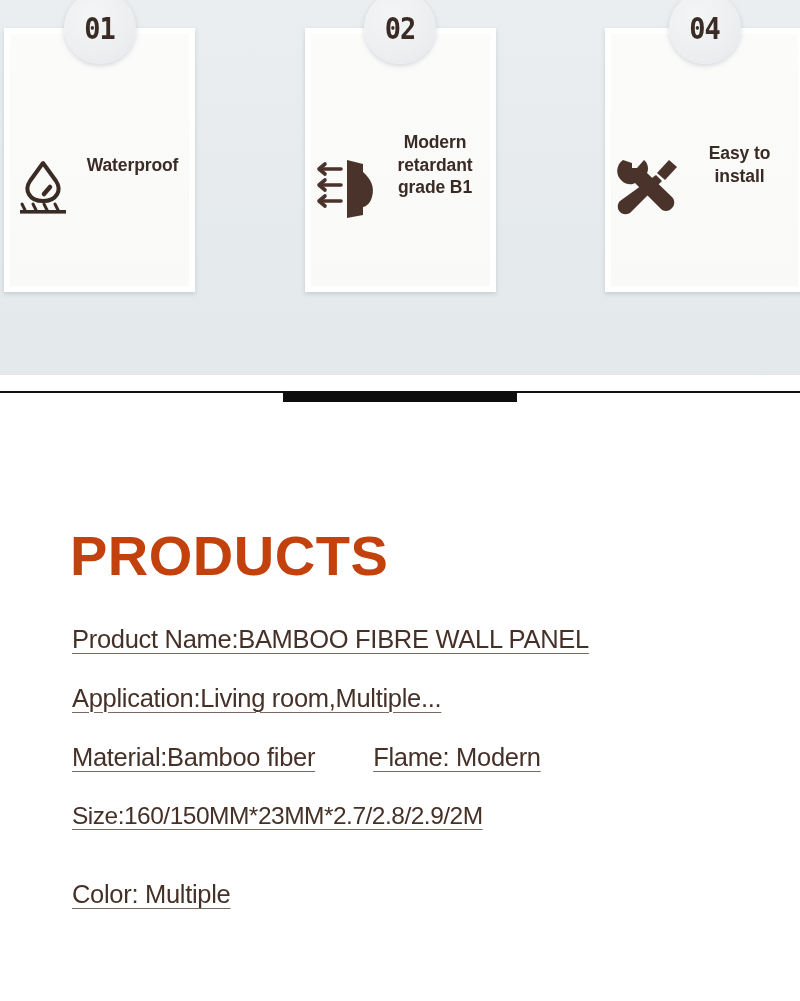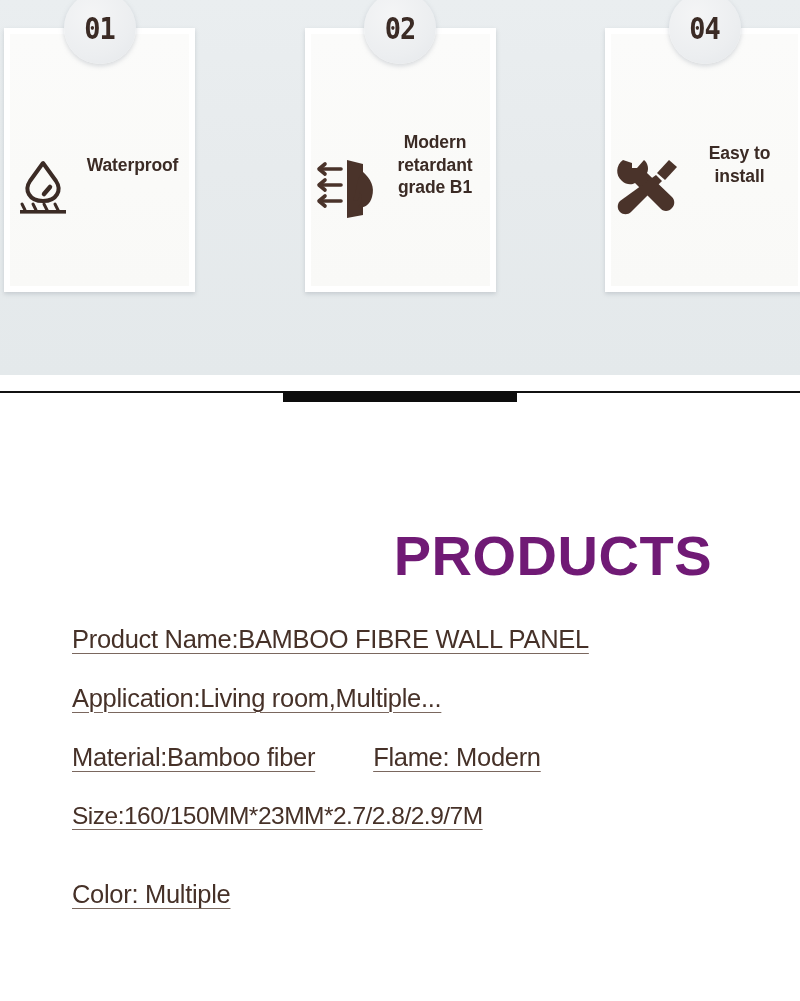--- a/index.html
+++ b/index.html
@@ -141,28 +141,28 @@
   .params-section {
     position: relative;
     width: 800px;
     background: #ffffff;
     padding: 0 0 0 0;
     box-sizing: border-box;
   }
 
   .params-title {
     width: 100%;
-    text-align: right;
-    color: #701a75;
+    text-align: left;
+    color: #c2410c;
     font-family: "Liberation Sans", sans-serif;
     font-size: 56px;
     font-weight: 700;
     line-height: 1.10;
     letter-spacing: 0.5px;
-    padding: 0 88px;
+    padding: 0 70px;
     box-sizing: border-box;
   }
   .params-title .line2 { display: block; }
 
   .params-list {
     margin-top: 34px;
     padding-left: 72px;
     padding-right: 92px;
     box-sizing: border-box;
   }
@@ -282,21 +282,21 @@
 
     <div class="param-row">
       <span class="param-text">Application:Living room,Multiple...</span>
     </div>
 
     <div class="param-row">
       <span class="param-text">Material:Bamboo fiber</span><span class="gap-spacer"></span><span class="param-text">Flame: Modern</span>
     </div>
 
     <div class="param-row">
-      <span class="param-text tight">Size:160/150MM*23MM*2.7/2.8/2.9/7M</span>
+      <span class="param-text tight">Size:160/150MM*23MM*2.7/2.8/2.9/2M</span>
     </div>
 
     <div class="param-row">
       <span class="param-text">Color: Multiple</span>
     </div>
 
   </div>
 </section>
 
 </body></html>

